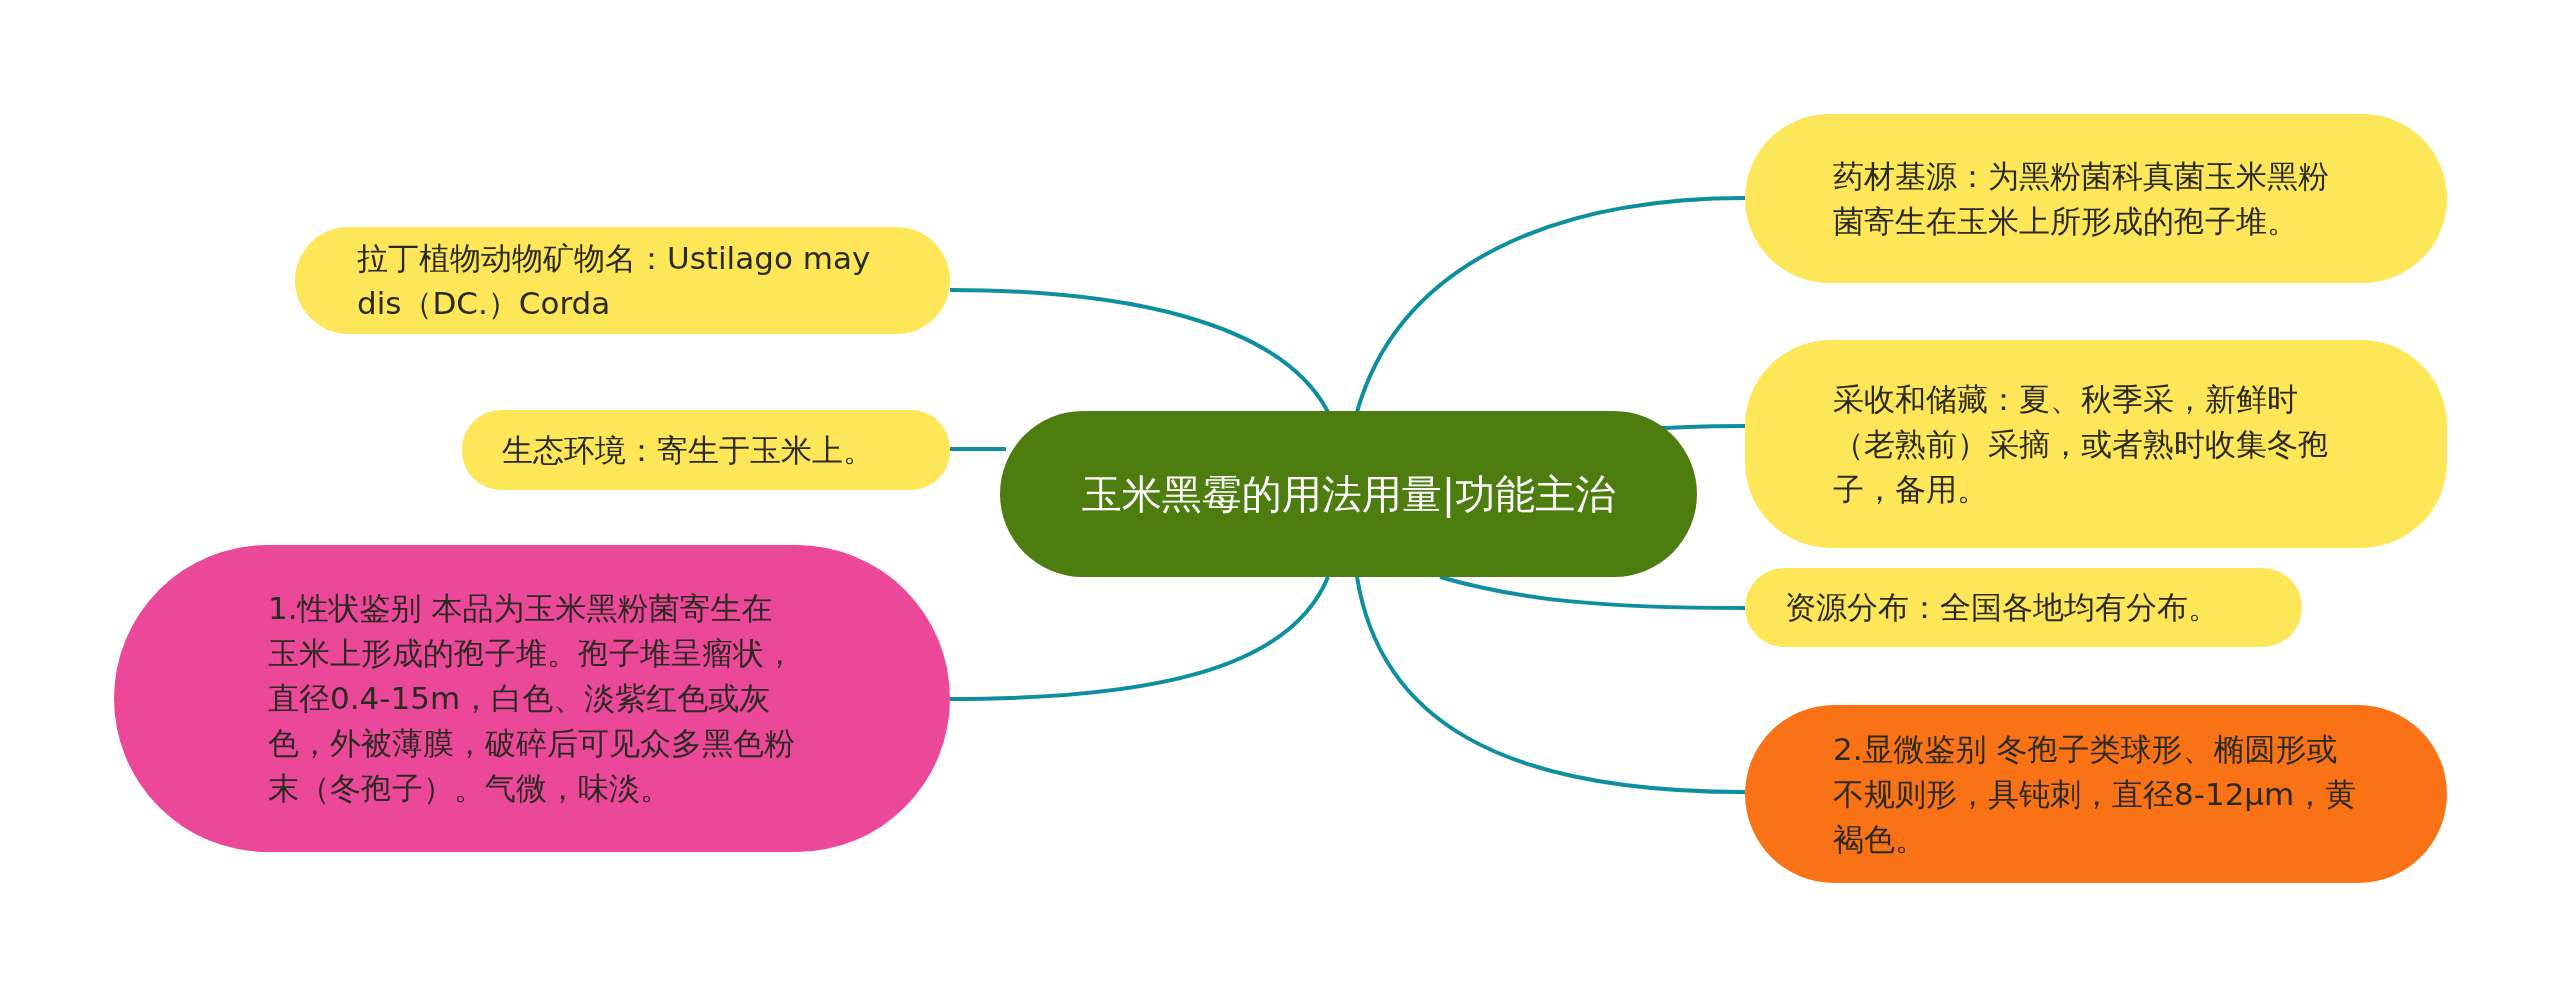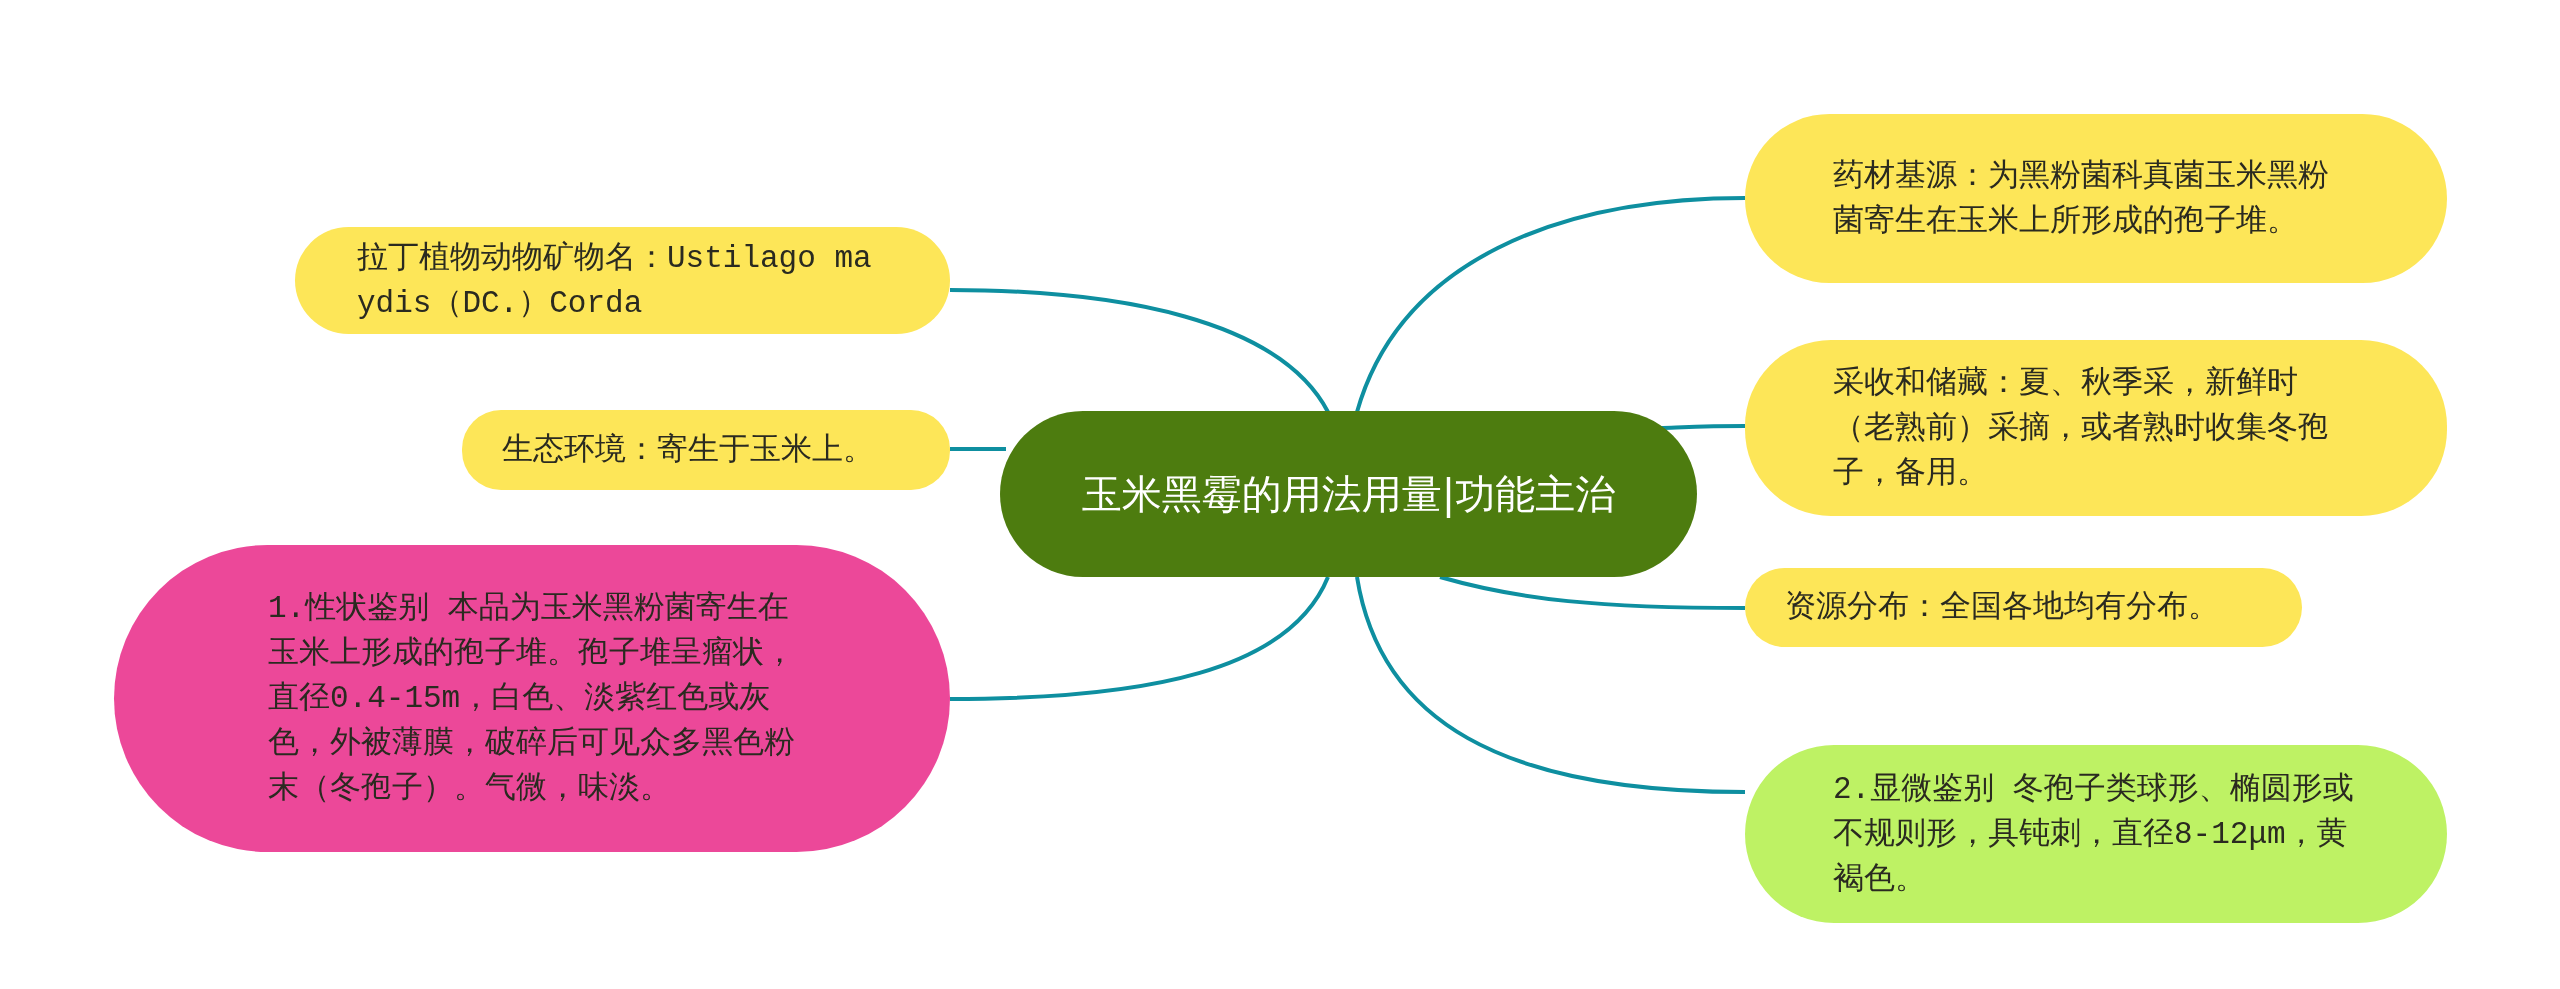--- a/index.html
+++ b/index.html
@@ -3,29 +3,29 @@
 <meta charset="utf-8">
 <style>
   html, body { margin: 0; padding: 0; background: #ffffff; }
   body { width: 2560px; height: 989px; position: relative; overflow: hidden;
          font-family: "DejaVu Sans", "Liberation Sans", sans-serif; }
   #connectors { position: absolute; left: 0; top: 0; width: 2560px; height: 989px; }
   #connectors path { fill: none; stroke: #0e8fa0; stroke-width: 4; }
   .node { position: absolute; box-sizing: border-box; background: #fde658;
           color: #2a2a20; font-size: 31px; line-height: 45px;
           display: flex; align-items: center; }
-  .node .txt { white-space: pre-wrap; word-break: break-all; font-family: Liberation Mono, monospace; }
+  .node .txt { white-space: pre-wrap; word-break: break-all; }
   .center { position: absolute; box-sizing: border-box; background: #0a9aae;
             color: #ffffff; font-size: 40px; line-height: 54px; text-align: center;
             display: flex; align-items: center; justify-content: center;
             border-radius: 84px; }
   #center { left: 1000px; top: 411px; width: 697px; height: 166px; padding: 0 40px; }
 
   #n-source   { left: 1745px; top: 114px; width: 702px; height: 169px; border-radius: 85px; padding: 0 88px; }
-  #n-harvest  { left: 1745px; top: 340px; width: 702px; height: 176px; border-radius: 86px; padding: 0 88px; }
+  #n-harvest  { left: 1745px; top: 340px; width: 702px; height: 208px; border-radius: 86px; padding: 0 88px; }
   #n-dist     { left: 1745px; top: 568px; width: 557px; height: 79px;  border-radius: 40px; padding: 0 40px; }
   #n-micro    { left: 1745px; top: 705px; width: 702px; height: 178px; border-radius: 89px; padding: 0 88px; }
   #n-latin    { left: 295px;  top: 227px; width: 655px; height: 107px; border-radius: 63px; padding: 0 62px; }
   #n-eco      { left: 462px;  top: 410px; width: 488px; height: 80px;  border-radius: 39px; padding: 0 40px; }
   #n-macro    { left: 114px;  top: 545px; width: 836px; height: 307px; border-radius: 154px; padding: 0 154px; }
 </style>
 </head>
 <body>
 
 <svg id="connectors" xmlns="http://www.w3.org/2000/svg">
@@ -44,21 +44,21 @@
 
 <div id="n-source" class="node" style="background: rgb(253, 230, 88); color: rgb(42, 42, 32);">
   <span class="txt">药材基源：为黑粉菌科真菌玉米黑粉菌寄生在玉米上所形成的孢子堆。</span>
 </div>
 <div id="n-harvest" class="node" style="background: rgb(253, 230, 88); color: rgb(42, 42, 32);">
   <span class="txt">采收和储藏：夏、秋季采，新鲜时（老熟前）采摘，或者熟时收集冬孢子，备用。</span>
 </div>
 <div id="n-dist" class="node" style="background: rgb(253, 230, 88); color: rgb(42, 42, 32);">
   <span class="txt">资源分布：全国各地均有分布。</span>
 </div>
-<div id="n-micro" class="node" style="background: #bef264; color: rgb(42, 42, 32); margin-top: 40px;">
+<div id="n-micro" class="node" style="background: #f97316; color: rgb(42, 42, 32);">
   <span class="txt">2.显微鉴别 冬孢子类球形、椭圆形或不规则形，具钝刺，直径8-12μm，黄褐色。</span>
 </div>
 <div id="n-latin" class="node" style="background: rgb(253, 230, 88); color: rgb(42, 42, 32);">
   <span class="txt">拉丁植物动物矿物名：Ustilago maydis（DC.）Corda</span>
 </div>
 <div id="n-eco" class="node" style="background: rgb(253, 230, 88); color: rgb(42, 42, 32);">
   <span class="txt">生态环境：寄生于玉米上。</span>
 </div>
 <div id="n-macro" class="node" style="background: #ec4899; color: rgb(42, 42, 32); justify-content: flex-end;">
   <span class="txt">1.性状鉴别 本品为玉米黑粉菌寄生在玉米上形成的孢子堆。孢子堆呈瘤状，直径0.4-15m，白色、淡紫红色或灰色，外被薄膜，破碎后可见众多黑色粉末（冬孢子）。气微，味淡。</span>

